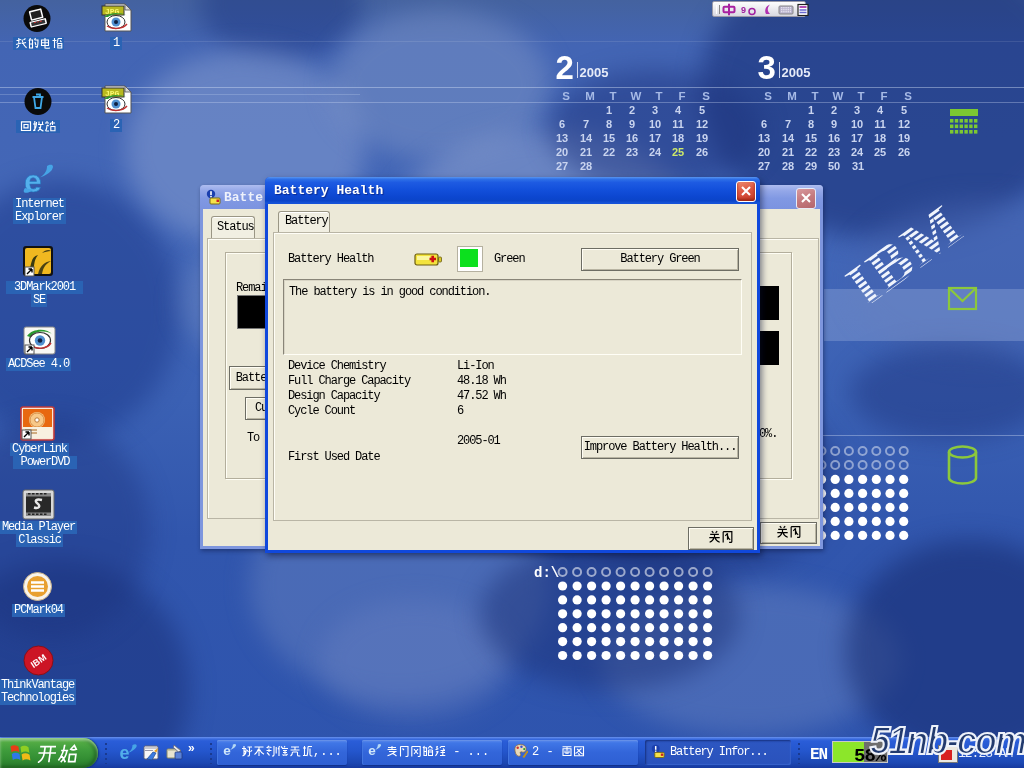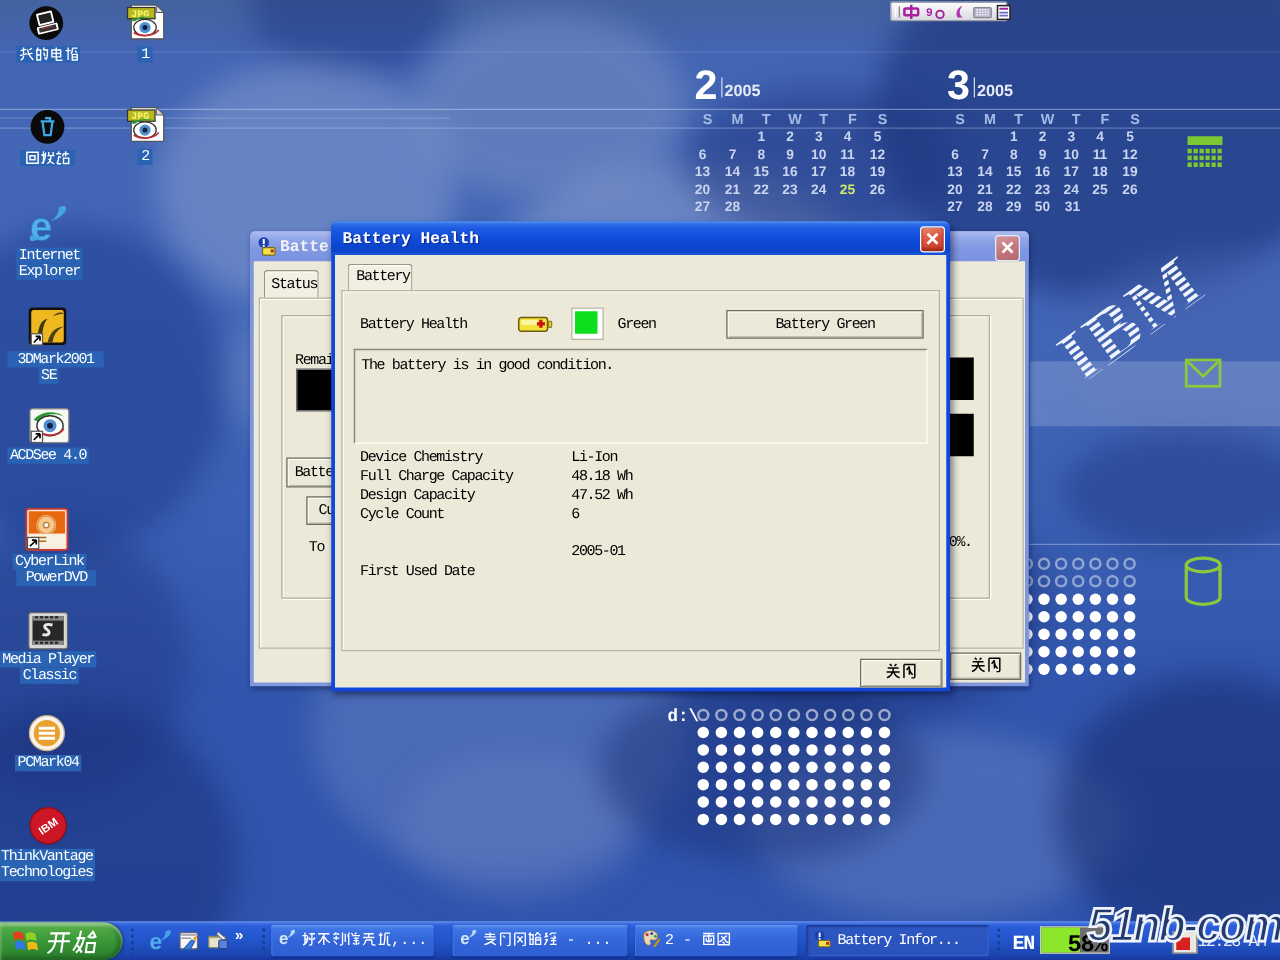--- a/index.html
+++ b/index.html
@@ -587,20 +587,21 @@
           <div class="abs" style="left:2px;top:2px;width:18px;height:18px;background:#0ce01e"></div>
         </div>
    <div class="dtext" style="position:absolute;left:226px;top:48px">Green</div>
    <div class="btn" style="left:313px;top:44px;width:158px;height:23px;line-height:21px">Battery Green</div>
    <div class="abs" style="left:15px;top:75px;width:457px;height:74px;border:1px solid #898578;border-right-color:#fffef6;border-bottom-color:#fffef6;box-shadow:inset 1px 1px 0 #d8d4c4"></div>
    <div class="dtext" style="position:absolute;left:21px;top:81px">The battery is in good condition.</div>
    <div class="dtext" style="position:absolute;left:20px;top:155px;line-height:15px">Device Chemistry<br>Full Charge Capacity<br>Design Capacity<br>Cycle Count</div>
    <div class="dtext" style="position:absolute;left:189px;top:155px;line-height:15px">Li-Ion<br>48.18 Wh<br>47.52 Wh<br>6</div>
    <div class="dtext" style="position:absolute;left:20px;top:246px">First Used Date</div>
    <div class="dtext" style="position:absolute;left:189px;top:230px">2005-01</div>
+   <div class="btn" style="left:313px;top:232px;width:158px;height:23px;line-height:21px">Improve Battery Health...</div>
    <div class="btn" style="left:420px;top:323px;width:66px;height:23px;line-height:21px"><svg class="hz" width="13" height="13" viewBox="0 0 12 12" style="color:#000">
             <use href="#hzguan"></use>
           </svg><svg class="hz" width="13" height="13" viewBox="0 0 12 12" style="color:#000">
             <use href="#hzbi"></use>
           </svg></div>
  </div>
 </div>
 <div id="tb">
       <div class="abs" style="left:0;top:1px;width:98px;height:30px;border-radius:0 15px 15px 0;background:linear-gradient(180deg,#8ecf7d 0,#52ab44 14%,#3f9c3c 40%,#338e33 70%,#2b7e2d 88%,#1f661f 100%);box-shadow:inset 0 2px 3px #9dd294,inset -3px 0 4px #1c5c20,1px 0 2px rgba(0,20,60,.5)">
 <svg class="abs" style="left:9px;top:5px" width="22" height="21" viewBox="0 0 22 21">

